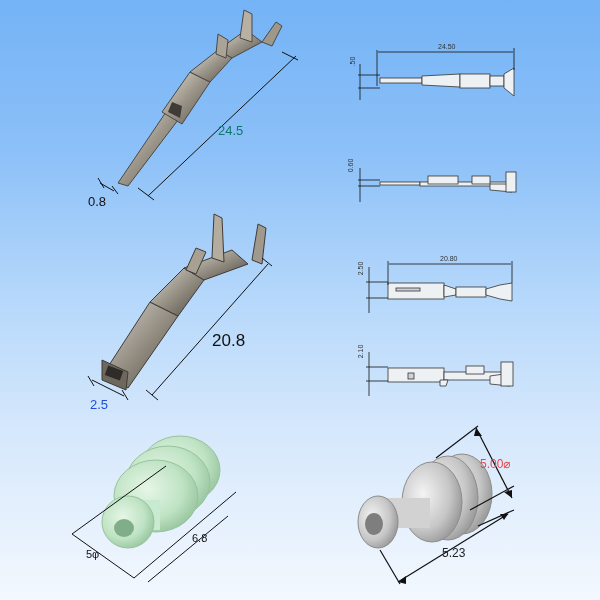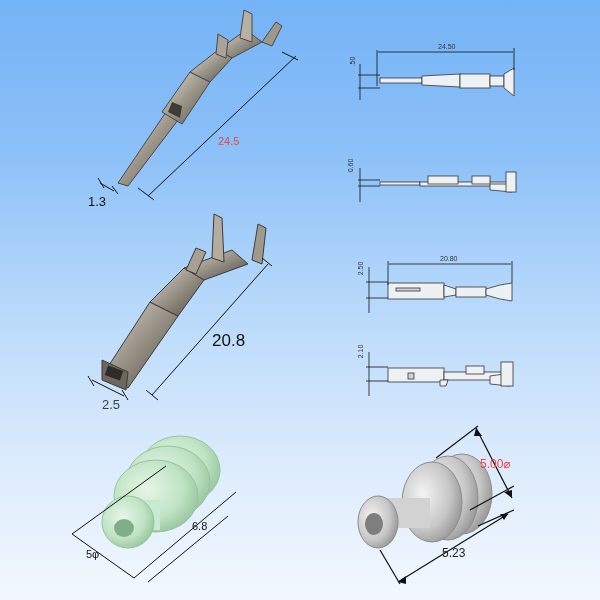--- a/index.html
+++ b/index.html
@@ -38,22 +38,22 @@
 
     <g stroke="#111" stroke-width="1" fill="none">
       <line x1="148" y1="196" x2="296" y2="56"></line>
       <line x1="138" y1="188" x2="154" y2="200"></line>
       <line x1="282" y1="52" x2="298" y2="60"></line>
       <line x1="100" y1="183" x2="114" y2="191"></line>
       <line x1="98" y1="178" x2="104" y2="188"></line>
       <line x1="112" y1="186" x2="118" y2="194"></line>
     </g>
   </svg>
-  <span class="dim-label" style="position:absolute;left:218px;top:135px;font-size:11px;color:#ef4444;">24.5</span>
-  <span class="dim-label" style="position:absolute;left:88px;top:194px;font-size:13px;color:#111;">1.3</span>
+  <span class="dim-label" style="position:absolute;left:218px;top:123px;font-size:13px;color:#0f766e;">24.5</span>
+  <span class="dim-label" style="position:absolute;left:88px;top:194px;font-size:13px;color:#111;">0.8</span>
 </div>
 
 <div class="panel" style="left:0;top:200px;width:320px;height:210px;">
   <svg width="320" height="210">
     <defs>
       <linearGradient id="metalB" x1="0" y1="0" x2="1" y2="1">
         <stop offset="0" stop-color="#ddd9d0"></stop>
         <stop offset="0.55" stop-color="#8f897e"></stop>
         <stop offset="1" stop-color="#4f4b45"></stop>
       </linearGradient>
@@ -72,21 +72,21 @@
     <g stroke="#111" stroke-width="1" fill="none">
       <line x1="152" y1="195" x2="268" y2="64"></line>
       <line x1="146" y1="190" x2="158" y2="200"></line>
       <line x1="262" y1="58" x2="272" y2="66"></line>
       <line x1="92" y1="180" x2="124" y2="196"></line>
       <line x1="88" y1="176" x2="94" y2="186"></line>
       <line x1="122" y1="190" x2="128" y2="200"></line>
     </g>
   </svg>
   <span style="position:absolute;left:212px;top:131px;font-size:17px;color:#111;">20.8</span>
-  <span style="position:absolute;left:90px;top:197px;font-size:13px;color:#404040;margin-left:12px;">2.5</span>
+  <span style="position:absolute;left:90px;top:197px;font-size:13px;color:#1d4ed8;">2.5</span>
 </div>
 
 <div class="panel" style="left:0;top:410px;width:320px;height:190px;">
   <svg width="320" height="190">
     <defs>
       <radialGradient id="greenG" cx="0.4" cy="0.4" r="0.7">
         <stop offset="0" stop-color="#e6f6e6"></stop>
         <stop offset="0.6" stop-color="#bfe3c4"></stop>
         <stop offset="1" stop-color="#8fbf96"></stop>
       </radialGradient>
@@ -98,21 +98,21 @@
     <ellipse cx="128" cy="112" rx="26" ry="26" fill="url(#greenG)" stroke="#98c29d"></ellipse>
     <ellipse cx="124" cy="118" rx="10" ry="9" fill="#7fae88"></ellipse>
     <g stroke="#111" stroke-width="1" fill="none">
       <line x1="72" y1="124" x2="134" y2="168"></line>
       <line x1="134" y1="168" x2="236" y2="82"></line>
       <line x1="148" y1="172" x2="228" y2="106"></line>
       <line x1="166" y1="56" x2="72" y2="124"></line>
     </g>
   </svg>
   <span style="position:absolute;left:86px;top:138px;font-size:11px;color:#111;">5φ</span>
-  <span style="position:absolute;left:192px;top:110px;font-size:11px;color:#111;">6.8</span>
+  <span style="position:absolute;left:192px;top:122px;font-size:11px;color:#111;">6.8</span>
 </div>
 
 <div class="panel" style="left:340px;top:30px;width:200px;height:80px;">
   <svg width="200" height="80">
     <g stroke="#333" stroke-width="0.8" fill="#eef1f4">
       <rect x="40" y="48" width="42" height="5"></rect>
       <polygon points="82,46 120,44 120,57 82,55"></polygon>
       <rect x="120" y="44" width="30" height="14"></rect>
       <rect x="150" y="46" width="14" height="10"></rect>
       <polygon points="164,44 174,38 174,66 164,58"></polygon>

